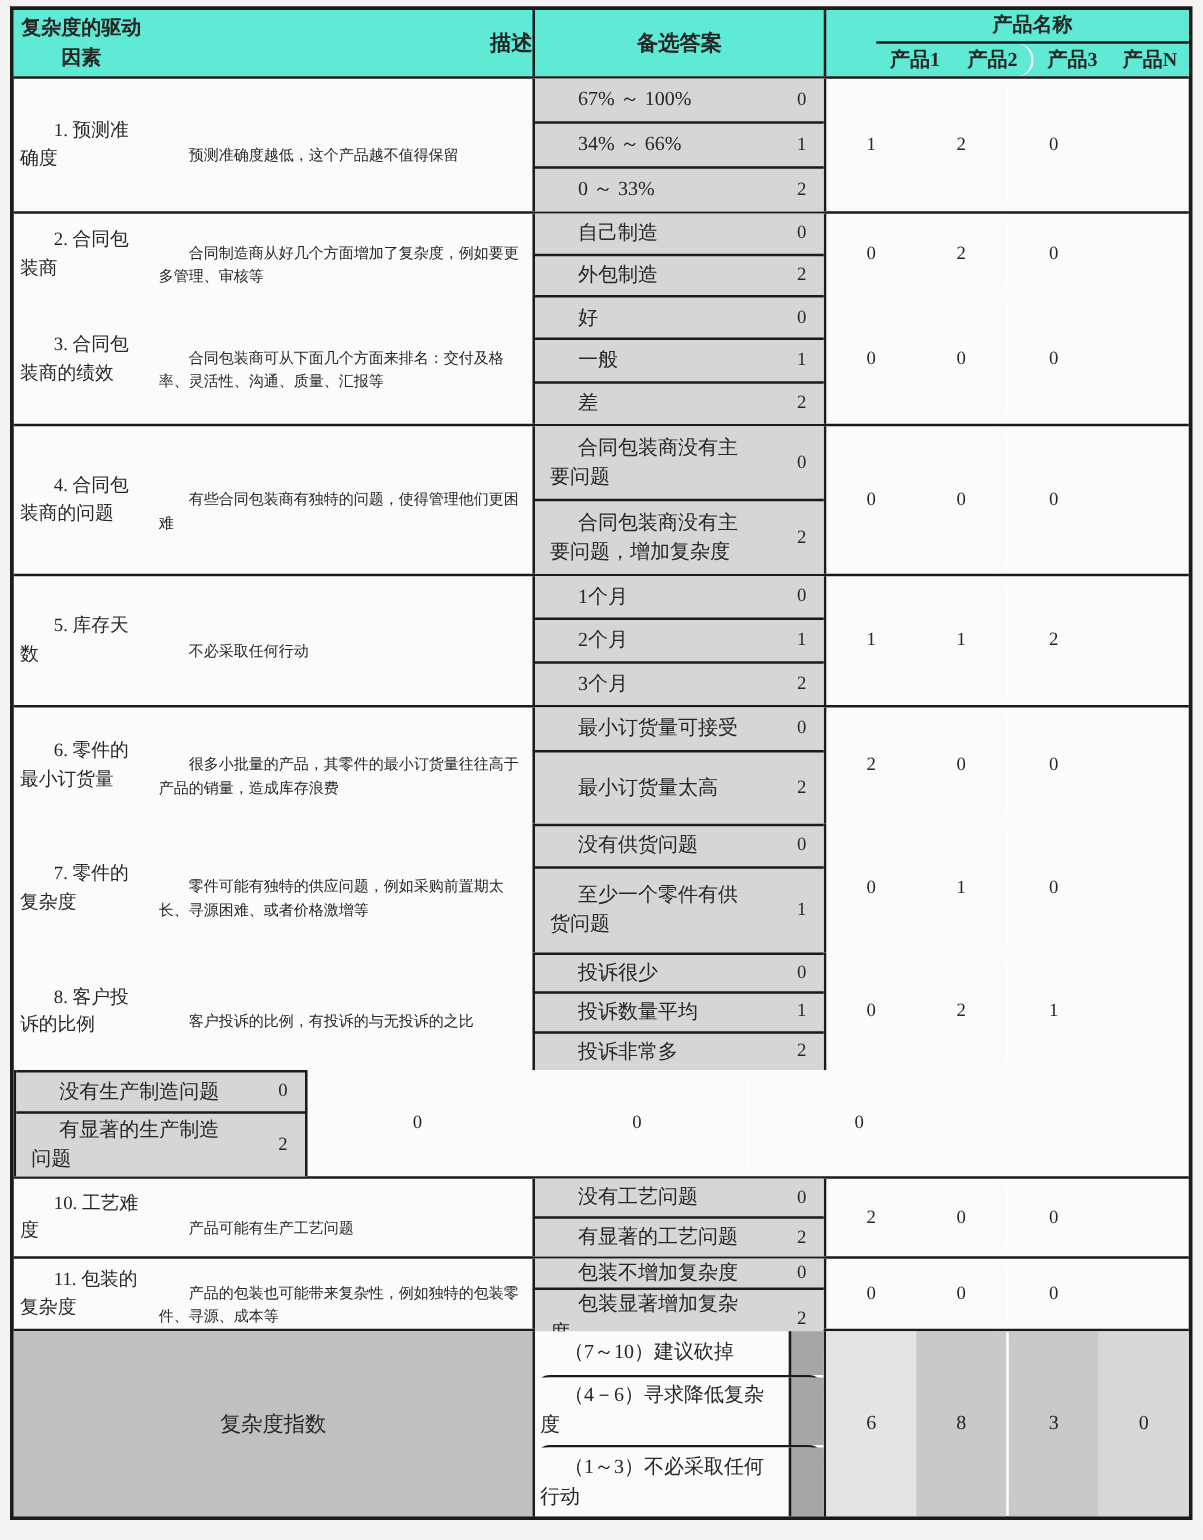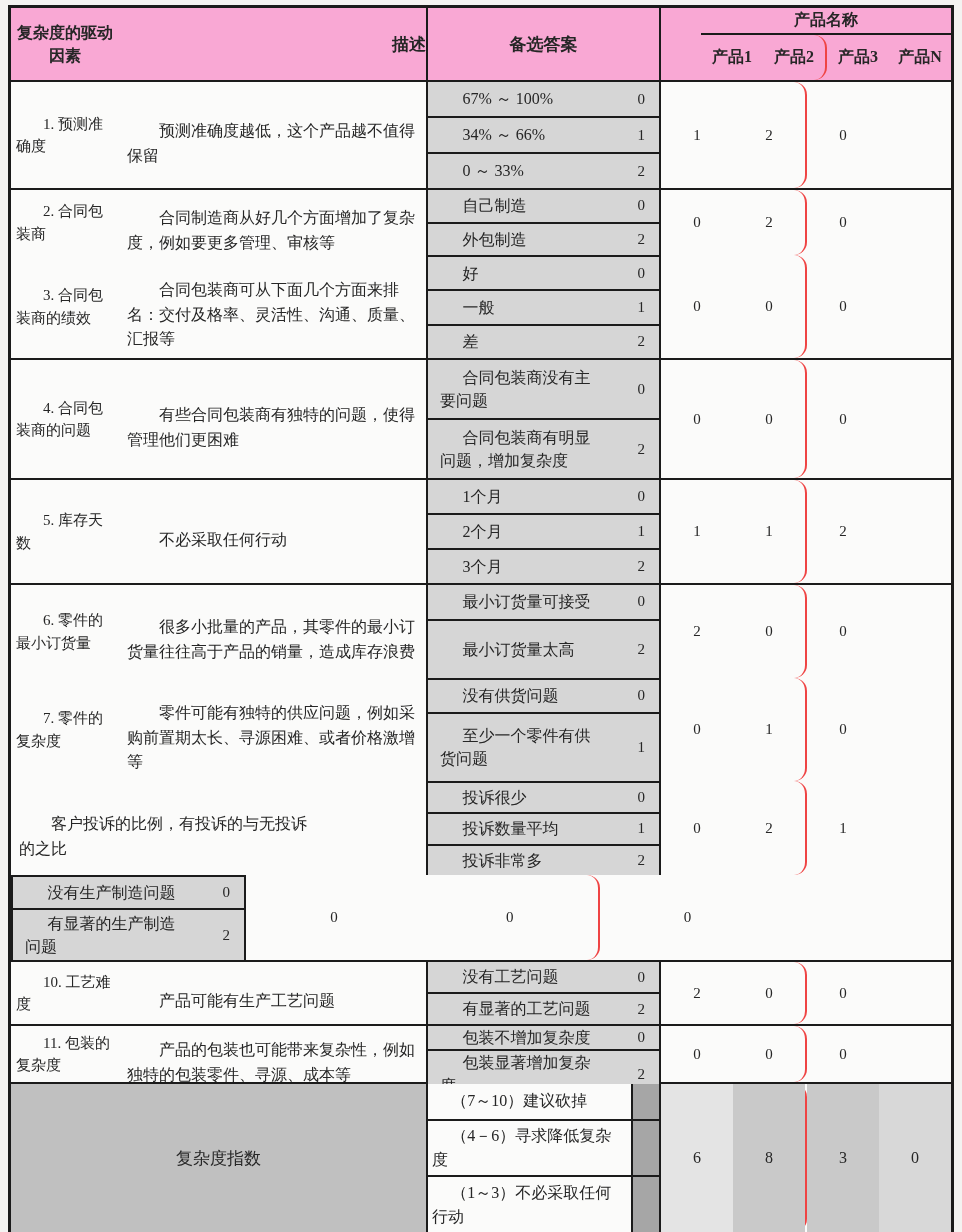--- a/index.html
+++ b/index.html
@@ -10,54 +10,54 @@
     position: absolute; left: 8px; top: 5px; width: 946px;
     border: 3px solid #1b1b1b; background: #fbfbfa;
   }
 
   
   .block { display: flex; width: 100%; border-top: 2px solid #1b1b1b; }
   .block.nt { border-top: none; }
 
   .c-left { width: 415px; display: flex; align-items: center; }
   .factor { width: 108px; padding: 0 4px 0 5px; font-size: 15px; line-height: 1.5; text-indent: 1.8em; }
-  .desc   { width: 307px; padding: 2px 10px 2px 8px; font-size: 16px; line-height: 1.55; text-indent: 2em; margin-top: 17px; }
+  .desc   { width: 307px; padding: 2px 10px 2px 8px; font-size: 12px; line-height: 1.55; text-indent: 2em; margin-top: 17px; }
 
   .c-ans  { width: 235px; border-left: 2px solid #1b1b1b; border-right: 2px solid #1b1b1b;
             display: flex; flex-direction: column; background: #d6d6d6; }
   .opt    { flex: 1; display: flex; align-items: center; background: #d6d6d6; gap: 40px; }
   .opt + .opt { border-top: 2px solid #1b1b1b; }
   .nt .c-ans .opt:first-child { border-top: 2px solid #1b1b1b; }
   .atext  { width: 172px; margin-left: 12px; font-size: 16px; line-height: 1.45; text-indent: 1.4em; }
   .ascore { flex: 1; text-align: right; padding-right: 14px; font-size: 15px; }
 
   .c-prods { flex: 1; display: flex; }
   .half   { flex: 1; display: flex; }
-  .half.first { border-right: 2px solid #ef4444; border-radius: 13px; }
+  .half.first { border-right: 2px solid #ffffff; border-radius: 13px; }
   .pv     { flex: 1; display: flex; align-items: center; justify-content: center; font-size: 15px; }
 
   
-  .header { display: flex; height: 72px; background: #f9a8d4; font-weight: bold; border-top: none; }
+  .header { display: flex; height: 53px; background: #5eead4; font-weight: bold; border-top: none; }
   .header .c-left { justify-content: flex-start; }
   .h-factor { width: 108px; text-align: center; font-size: 16px; line-height: 1.45; padding: 0 6px; }
   .h-desc   { width: 307px; text-align: right; font-size: 17px; }
   .h-ans    { width: 235px; border-left: 2px solid #1b1b1b; border-right: 2px solid #1b1b1b;
               display: flex; align-items: center; justify-content: center; font-size: 17px; }
   .h-prods  { flex: 1; display: flex; flex-direction: column; padding-left: 40px; }
   .h-title  { height: 27px; display: flex; align-items: center; justify-content: center;
               font-size: 16px; border-bottom: 2px solid #1b1b1b; }
   .h-prow   { flex: 1; display: flex; }
   .h-prow .half .pv { font-size: 16px; font-weight: bold; }
 
   
   .f-left { width: 415px; background: #c0c0c0; display: flex; align-items: center; justify-content: center;
             font-size: 17px; }
   .f-ans  { width: 235px; border-left: 2px solid #1b1b1b; border-right: 2px solid #1b1b1b;
             display: flex; flex-direction: column; }
-  .f-row  { flex: 1; display: flex; }
+  .f-row  { flex: 1; display: flex; border-radius: 12px; }
   .f-row + .f-row { border-top: 2px solid #1b1b1b; }
   .f-text { width: 203px; background: #fbfbfa; padding: 3px 4px; font-size: 16px; line-height: 1.5; text-indent: 1.2em;
             display: flex; align-items: center; }
   .f-text > span { display: block; text-indent: 1.2em; }
   .f-strip{ flex: 1; background: #a6a6a6; border-left: 2px solid #1b1b1b; }
   .fp1 { background: #e4e4e4; } .fp2 { background: #c9c9c9; }
   .fp3 { background: #c9c9c9; } .fp4 { background: #d8d8d8; }
   .footer .pv { font-size: 16px; }
 </style>
 </head>
@@ -179,21 +179,21 @@
     <div class="c-left">
       <div class="factor">4. 合同包装商的问题</div>
       <div class="desc">有些合同包装商有独特的问题，使得管理他们更困难</div>
     </div>
     <div class="c-ans">
       <div class="opt">
           <span class="atext">合同包装商没有主要问题</span>
           <span class="ascore">0</span>
         </div>
       <div class="opt">
-          <span class="atext">合同包装商有明显问题，增加复杂度</span>
+          <span class="atext">合同包装商没有主要问题，增加复杂度</span>
           <span class="ascore">2</span>
         </div>
     </div>
     <div class="c-prods">
       <div class="half first">
         <div class="pv">0</div>
         <div class="pv">0</div>
       </div>
       <div class="half">
         <div class="pv">0</div>
@@ -282,20 +282,21 @@
       </div>
       <div class="half">
         <div class="pv">0</div>
         <div class="pv"></div>
       </div>
     </div>
   </div>
 
   <div class="block nt" style="height:94px">
     <div class="c-left">
+      <div class="factor">8. 客户投诉的比例</div>
       <div class="desc">客户投诉的比例，有投诉的与无投诉的之比</div>
     </div>
     <div class="c-ans">
       <div class="opt">
           <span class="atext">投诉很少</span>
           <span class="ascore">0</span>
         </div>
       <div class="opt">
           <span class="atext">投诉数量平均</span>
           <span class="ascore">1</span>

